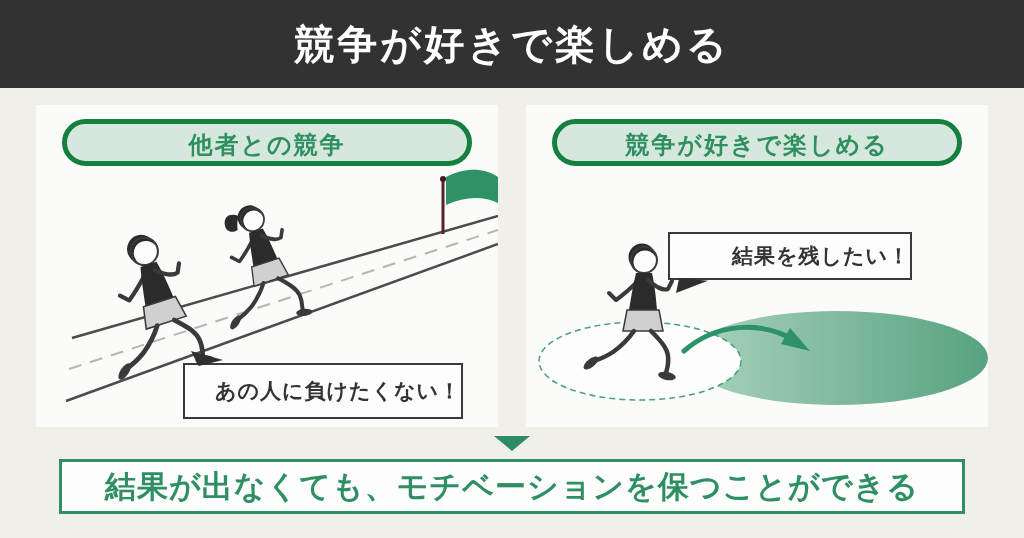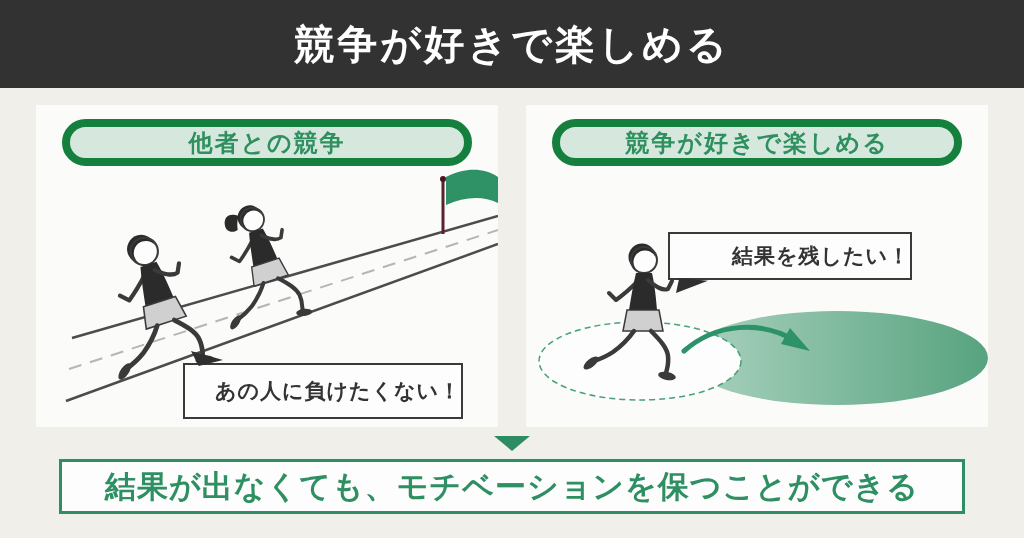--- a/index.html
+++ b/index.html
@@ -23,22 +23,22 @@
   .panel {
     position: absolute; top: 105px; width: 462px; height: 322px;
     background: #fbfbfa;
   }
   .panel-left  { left: 36px; }
   .panel-right { left: 526px; }
 
   .pill {
     position: absolute; top: 14px; left: 50%; transform: translateX(-50%);
     width: 410px; height: 47px;
-    background: #d6e8dd; border: 8px solid #15803d; border-radius: 25px;
-    display: flex; align-items: flex-start; justify-content: center;
+    background: #d6e8dd; border: 5px solid #15803d; border-radius: 25px;
+    display: flex; align-items: flex-end; justify-content: center;
     color: #2e8f5f; font-size: 24px; font-weight: bold; letter-spacing: 2px;
   }
 
   .illu { position: absolute; left: 0; top: 0; width: 462px; height: 322px; }
 
   
   .bubble {
     position: absolute; background: #fdfdfd; border: 2px solid #3a3a3a;
     color: #333333; font-weight: bold; font-size: 21px; letter-spacing: 1px;
     display: flex; align-items: center; justify-content: flex-end;

